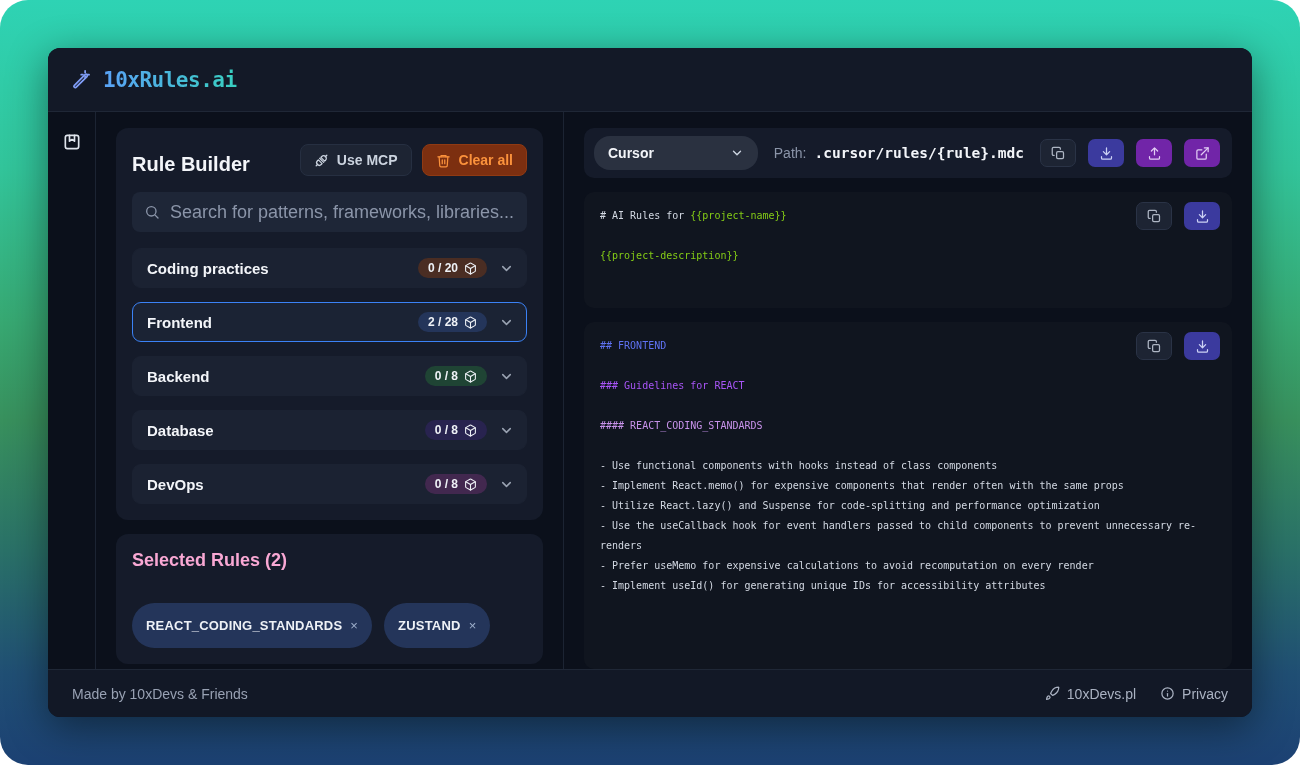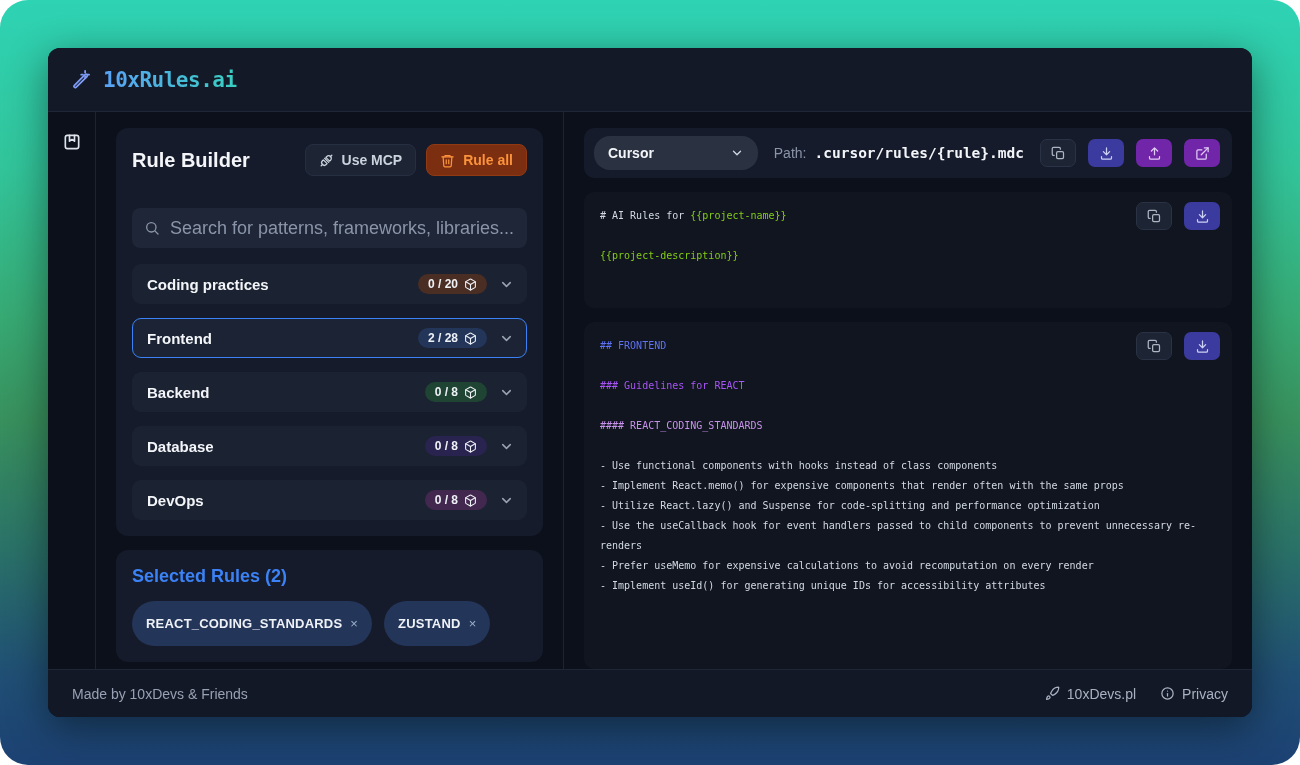--- a/index.html
+++ b/index.html
@@ -32,21 +32,21 @@
   .email { color:#8b94a6; font-size:15px; }
   .logout { display:flex; align-items:center; gap:8px; color:#e7ebf2; font-size:15px; font-weight:600; cursor:pointer; }
   .icon { display:inline-flex; align-items:center; justify-content:center; }
   svg { display:block; }
   
   .app-body { flex:1 1 auto; display:flex; min-height:0; background:#0b101b; }
   .rail { flex:0 0 48px; border-right:1px solid #1c2433; padding-top:16px; display:flex; flex-direction:column; align-items:center; }
   .rail-btn { width:28px; height:28px; border-radius:6px; display:flex; align-items:center; justify-content:center; color:#dfe4ec; cursor:pointer; }
   .left-col { flex:0 0 468px; border-right:1px solid #1c2433; padding:16px 20px 0 20px; display:flex; flex-direction:column; gap:14px; min-height:0; }
   .panel { background:#151b2a; border-radius:12px; padding:16px; }
-  .rb-head { display:flex; align-items:center; justify-content:space-between; margin-bottom:32px; }
+  .rb-head { display:flex; align-items:flex-end; justify-content:space-between; margin-bottom:16px; }
   .rb-title { color:#f3f5f9; font-size:20px; font-weight:bold; }
   .rb-actions { display:flex; gap:10px; }
   .btn-mcp {
     display:flex; align-items:center; gap:8px; background:#1d2433; border:1px solid #262f41; color:#cbd3df;
     font-size:14px; font-weight:600; padding:7px 13px; border-radius:8px; cursor:pointer;
   }
   .btn-clear {
     display:flex; align-items:center; gap:8px; background:#7c2f10; border:1px solid #8f3a13; color:#fb923c;
     font-size:14px; font-weight:600; padding:7px 13px; border-radius:8px; cursor:pointer;
   }
@@ -65,21 +65,21 @@
     border:1px solid #1b2232; border-radius:9px; height:40px; padding:0 12px 0 14px; cursor:pointer;
   }
   .cat-row.selected { border:1.5px solid #3b82f6; background:#1b2334; }
   .cat-label { color:#f3f5f9; font-size:15px; font-weight:700; }
   .cat-right { display:flex; align-items:center; gap:12px; }
   .badge {
     display:flex; align-items:center; gap:6px; border-radius:999px; padding:3px 10px;
     color:#eef1f6; font-size:12px; font-weight:700;
   }
   .chev { color:#9aa3b2; }
-  .sel-title { color:#3b82f6; font-size:18px; font-weight:bold; margin-bottom:14px; }
+  .sel-title { color:#f9a8d4; font-size:18px; font-weight:bold; margin-bottom:32px; }
   .chips { display:flex; gap:12px; flex-wrap:wrap; }
   .chip {
     display:flex; align-items:center; gap:8px; background:#24355a; border-radius:999px;
     padding:15px 14px; color:#eef1f6; font-size:13px; font-weight:700; letter-spacing:.2px; cursor:pointer;
   }
   .chip-x { color:#9fb0cc; font-size:13px; font-weight:400; cursor:pointer; }
   
   .right-col { flex:1 1 auto; padding:16px 20px 0 20px; display:flex; flex-direction:column; gap:14px; min-height:0; overflow:hidden; }
   .toolbar { background:#151b2a; border-radius:10px; flex:0 0 50px; display:flex; align-items:center; padding:0 12px 0 10px; gap:16px; }
   .select {
@@ -167,21 +167,21 @@
               <button class="btn-clear">
                 <span class="icon">
                   <svg width="15" height="15" viewBox="0 0 24 24" fill="none" stroke="#fb923c" stroke-width="2" stroke-linecap="round" stroke-linejoin="round">
                     <path d="M3 6h18"></path>
                       <path d="M8 6V4h8v2"></path>
                       <path d="M19 6l-1 14a2 2 0 0 1-2 2H8a2 2 0 0 1-2-2L5 6"></path>
                     <path d="M10 11v6"></path>
                       <path d="M14 11v6"></path>
                   </svg>
                 </span>
-                <span>Rule all</span>
+                <span>Clear all</span>
               </button>
             </div>
           </div>
 
           <div class="searchbox">
             <span class="icon">
               <svg width="16" height="16" viewBox="0 0 24 24" fill="none" stroke="#8b95a9" stroke-width="2" stroke-linecap="round">
                 <circle cx="11" cy="11" r="7"></circle>
                   <path d="m21 21-4.3-4.3"></path>
               </svg>

